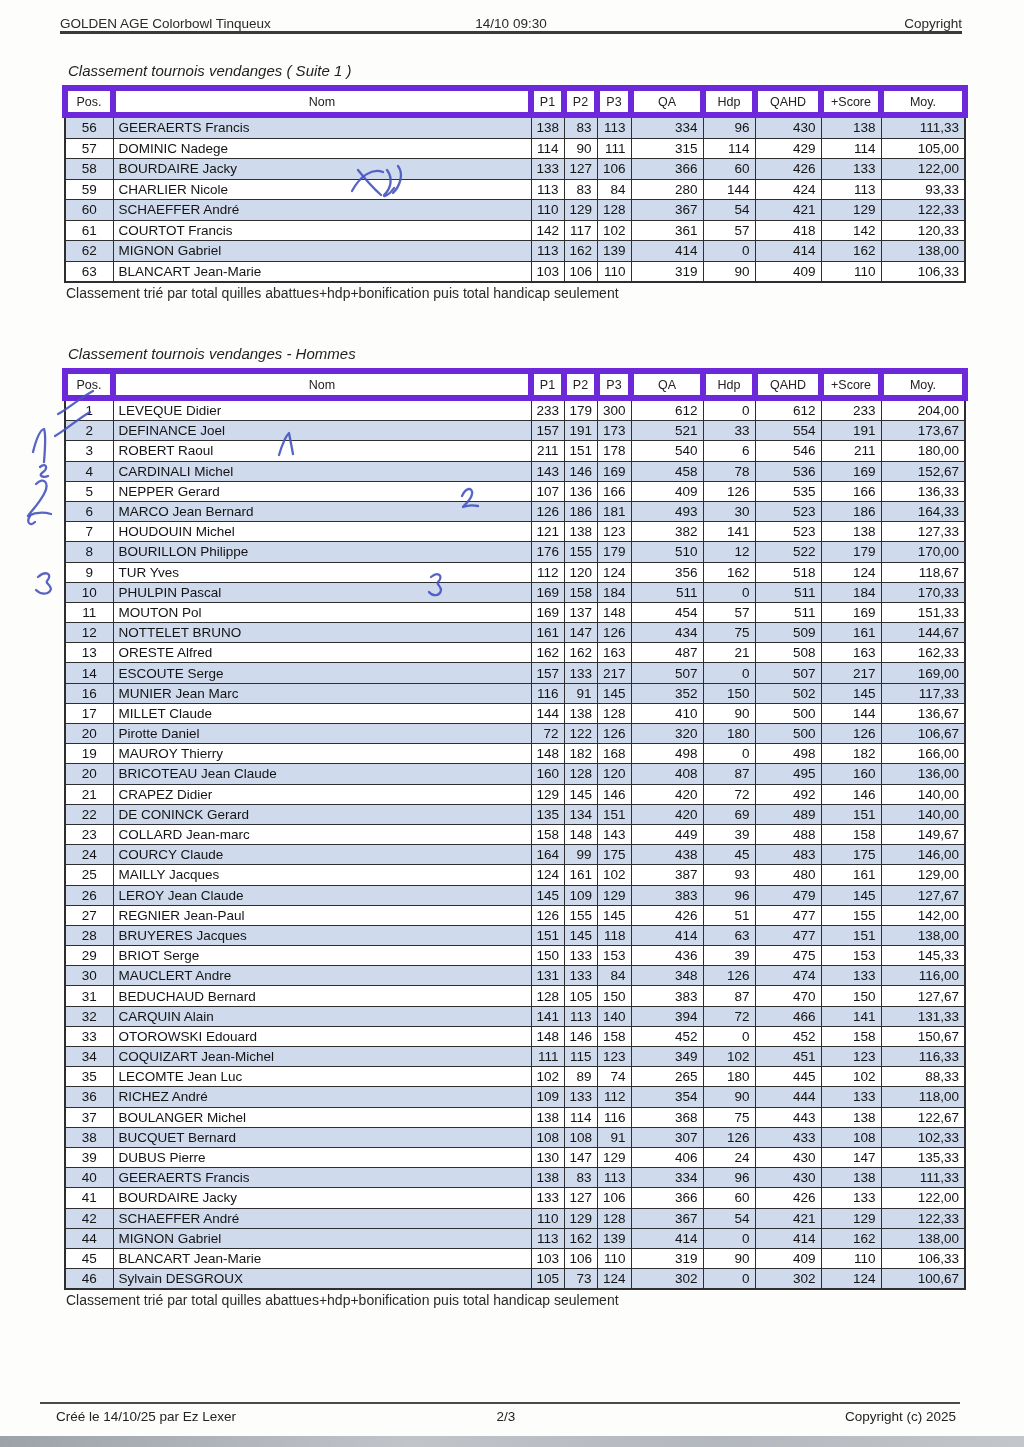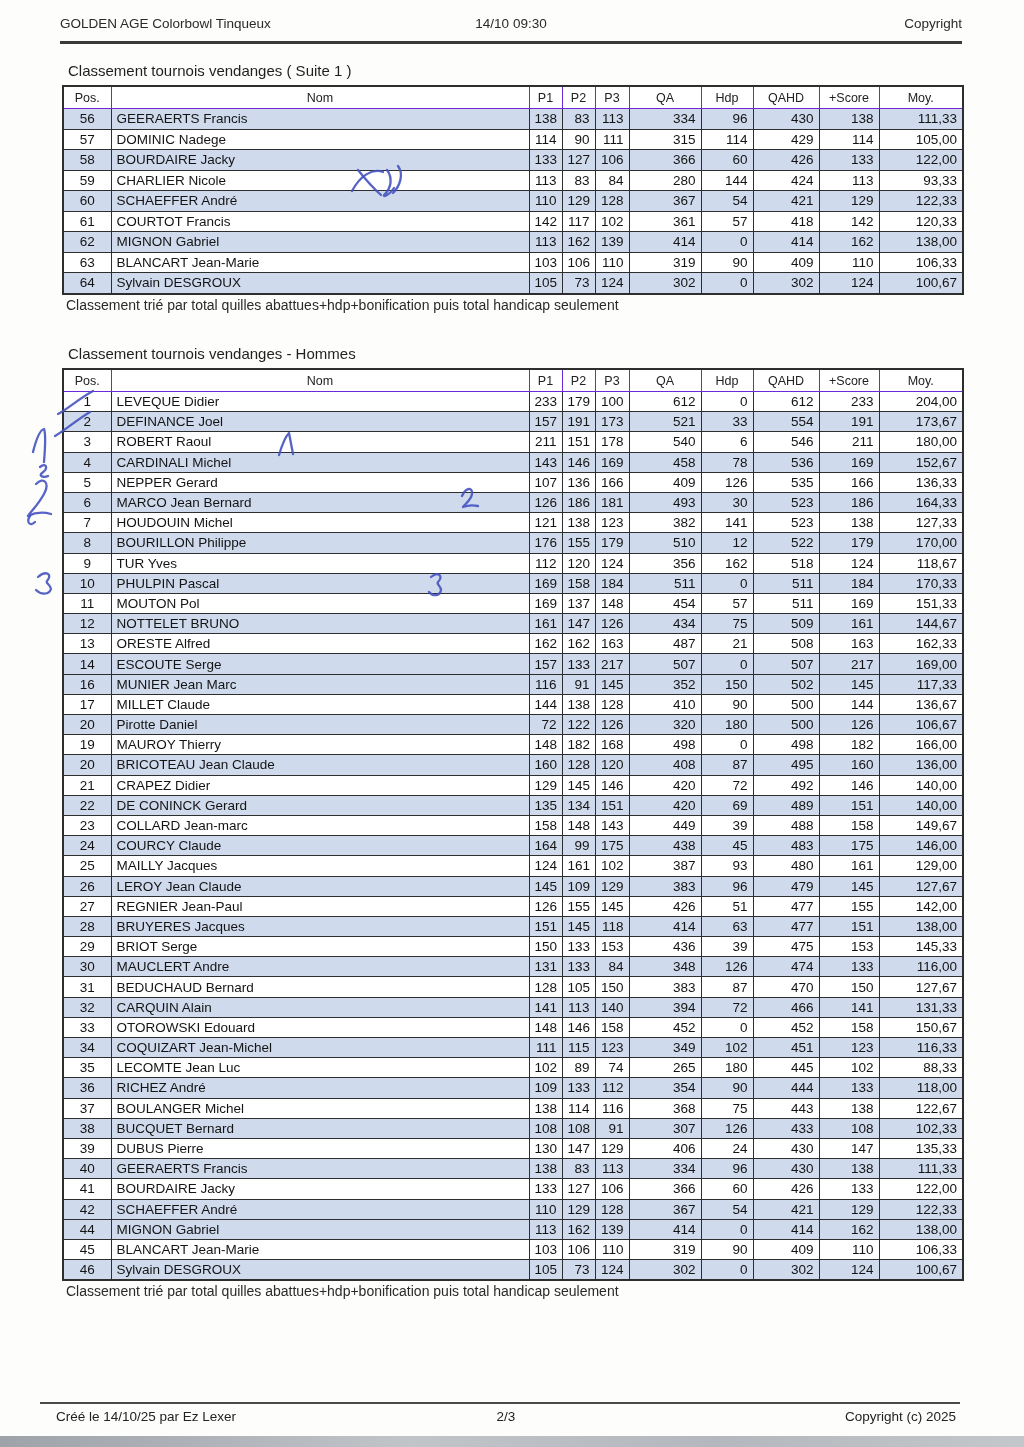--- a/index.html
+++ b/index.html
@@ -5,41 +5,41 @@
   html,body{margin:0;padding:0;background:#e8e8e6;}
   .page{
     position:relative;width:1024px;height:1447px;margin:0 auto;
     background:#fdfdfc;overflow:hidden;
     font-family:"Liberation Sans", sans-serif;color:#1c1c1c;
   }
   
   .top-header{
     position:absolute;left:60px;top:16px;width:902px;
     display:flex;align-items:flex-end;
-    border-bottom:3px solid #3a3a3a;padding-bottom:10px;
+    border-bottom:3px solid #3a3a3a;padding-bottom:0;
     font-size:13.5px;color:#2a2a2a;
   }
   .top-header .h-left{flex:1;text-align:left;}
   .top-header .h-center{flex:1;text-align:center;}
   .top-header .h-right{flex:1;text-align:right;}
 
-  .tbl-title{position:absolute;left:68px;font-size:15px;color:#1f1f1f;}
+  .tbl-title{position:absolute;left:68px;font-size:15px;color:#1f1f1f;font-style:italic;}
   .title-1{top:62px;}
   .title-2{top:345px;}
 
   .tbl-wrap{position:absolute;left:62px;}
   .wrap-1{top:85px;}
   .wrap-2{top:368px;}
 
   table.ranking{
     border-collapse:collapse;width:900px;table-layout:fixed;
     border:2px solid #2e2e2e;background:#fff;
   }
   table.ranking th{
-    border:1px solid #6d28d9;font-weight:normal;font-size:12.5px;
+    border:6px solid #6d28d9;font-weight:normal;font-size:12.5px;
     color:#222;background:#fff;padding:0;height:21px;
   }
   table.ranking td{
     border:1px solid #2e2e2e;font-size:13.5px;color:#141414;
     padding:0 5px;white-space:nowrap;overflow:hidden;
   }
   .t1 td{height:19.5px;}
   .t2 td{height:19.2px;}
   tr.shaded td{background:#cfdaed;}
   td.pos{text-align:center;padding:0;}
@@ -196,32 +196,20 @@
             <td class="name">BLANCART Jean-Marie</td>
             <td class="num">103</td>
             <td class="num">106</td>
             <td class="num">110</td>
             <td class="num">319</td>
             <td class="num">90</td>
             <td class="num">409</td>
             <td class="num">110</td>
             <td class="num">106,33</td>
           </tr>
-          <tr class="shaded">
-            <td class="pos">64</td>
-            <td class="name">Sylvain DESGROUX</td>
-            <td class="num">105</td>
-            <td class="num">73</td>
-            <td class="num">124</td>
-            <td class="num">302</td>
-            <td class="num">0</td>
-            <td class="num">302</td>
-            <td class="num">124</td>
-            <td class="num">100,67</td>
-          </tr>
         </tbody>
       </table>
     <div class="tbl-note">Classement trié par total quilles abattues+hdp+bonification puis total handicap seulement</div>
   </div>
 
   <div class="tbl-title title-2">Classement tournois vendanges - Hommes</div>
   <div class="tbl-wrap wrap-2">
     <table class="ranking t2" id="tbl2">
         <colgroup>
           <col style="width: 48px;">
@@ -248,21 +236,21 @@
             <th>+Score</th>
             <th>Moy.</th>
           </tr>
         </thead>
         <tbody>
           <tr>
             <td class="pos">1</td>
             <td class="name">LEVEQUE Didier</td>
             <td class="num red">233</td>
             <td class="num">179</td>
-            <td class="num red">100</td>
+            <td class="num red">300</td>
             <td class="num">612</td>
             <td class="num">0</td>
             <td class="num">612</td>
             <td class="num red">233</td>
             <td class="num">204,00</td>
           </tr>
           <tr class="shaded">
             <td class="pos">2</td>
             <td class="name">DEFINANCE Joel</td>
             <td class="num">157</td>

